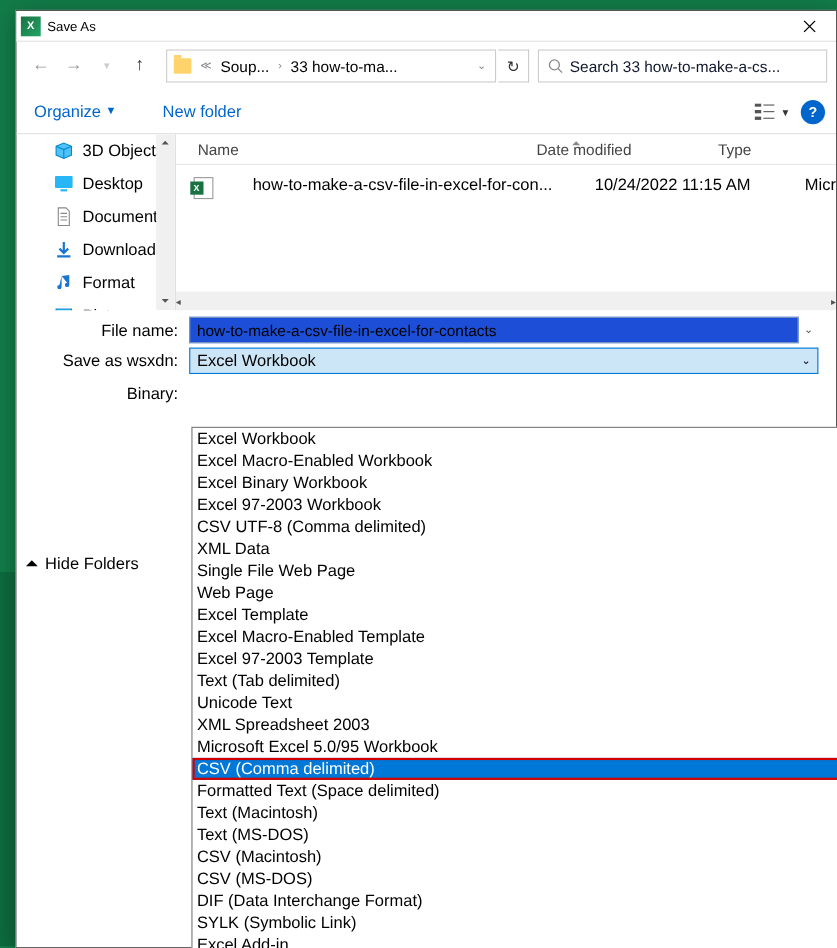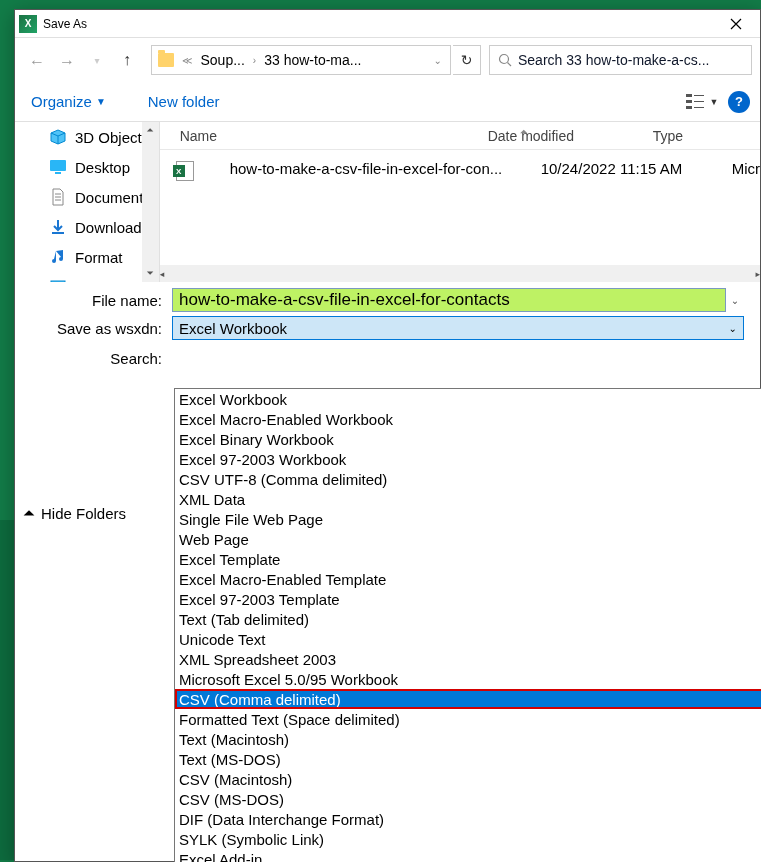--- a/index.html
+++ b/index.html
@@ -37,21 +37,21 @@
 .col-type { flex: 1; }
 .filerow { height: 30px; display: flex; align-items: flex-start; font-size: 15px; color: #000; gap: 26px; }
 .filerow .ico { width: 22px; height: 22px; margin: 0 8px 0 14px; display: flex; align-items: center; justify-content: center; }
 .xl-ico { width: 18px; height: 20px; background: #fff; border: 1px solid #999; position: relative; }
 .xl-ico::after { content: "X"; position: absolute; left: -4px; top: 3px; width: 12px; height: 12px; background: #1a7243; color: #fff; font-size: 8px; font-weight: bold; display: flex; align-items: center; justify-content: center; }
 .hscroll { position: absolute; bottom: 0; left: 0; right: 0; height: 17px; background: #f0f0f0; display: flex; }
 .hscroll .track { flex: 1; }
 .form { padding: 6px 16px 6px 8px; }
 .form-row { display: flex; align-items: center; margin-bottom: 4px; }
 .form-label { width: 149px; text-align: right; padding-right: 10px; font-size: 15px; color: #000; }
-.form-input { flex: 1; height: 24px; border: 1px solid #7a9ac0; padding: 0 6px; font-size: 17px; background: #bef264; }
+.form-input { flex: 1; height: 24px; border: 1px solid #7a9ac0; padding: 0 6px; font-size: 14px; background: #1d4ed8; }
 .form-select { flex: 1; height: 24px; border: 1px solid #0078d7; background: #cde6f7; padding: 0 6px; font-size: 15px; display: flex; align-items: center; justify-content: space-between; }
 .dropdown { position: absolute; left: 159px; top: 378px; width: 600px; background: #fff; border: 1px solid #767676; z-index: 10; }
 .dd-item { height: 20px; padding: 0 4px; font-size: 15px; color: #000; display: flex; align-items: center; white-space: nowrap; }
 .dd-item.sel { background: #0078d7; color: #fff; }
 .dd-item.hilite { outline: 2px solid #d40000; outline-offset: -2px; }
 .hide-folders { position: absolute; left: 8px; top: 494px; font-size: 15px; color: #000; display: flex; align-items: center; gap: 6px; }
 .backpanel { position: absolute; left: 0; top: 520px; width: 158px; height: 340px; background: #0d6b3e; }
 .back-item { height: 48px; display: flex; align-items: center; padding-left: 44px; color: #fff; font-size: 15px; }
 .watermark { position: absolute; right: 4px; bottom: 4px; font-size: 11px; color: #888; }
 svg { display: block; }
@@ -223,21 +223,21 @@
       <div style="width:18px;text-align:center;font-size:10px;color:#555;">⌄</div>
     </div>
     <div class="form-row">
       <div class="form-label">Save as wsxdn:</div>
       <div class="form-select">
         <span>Excel Workbook</span>
         <span style="font-size:10px;">⌄</span>
       </div>
     </div>
     <div class="form-row" style="margin-top:10px;">
-      <div class="form-label">Search:</div>
+      <div class="form-label">Binary:</div>
     </div>
   </div>
 
   <div class="dropdown" id="dd">
       <div class="dd-item">Excel Workbook</div>
       <div class="dd-item">Excel Macro-Enabled Workbook</div>
       <div class="dd-item">Excel Binary Workbook</div>
       <div class="dd-item">Excel 97-2003 Workbook</div>
       <div class="dd-item">CSV UTF-8 (Comma delimited)</div>
       <div class="dd-item">XML Data</div>

